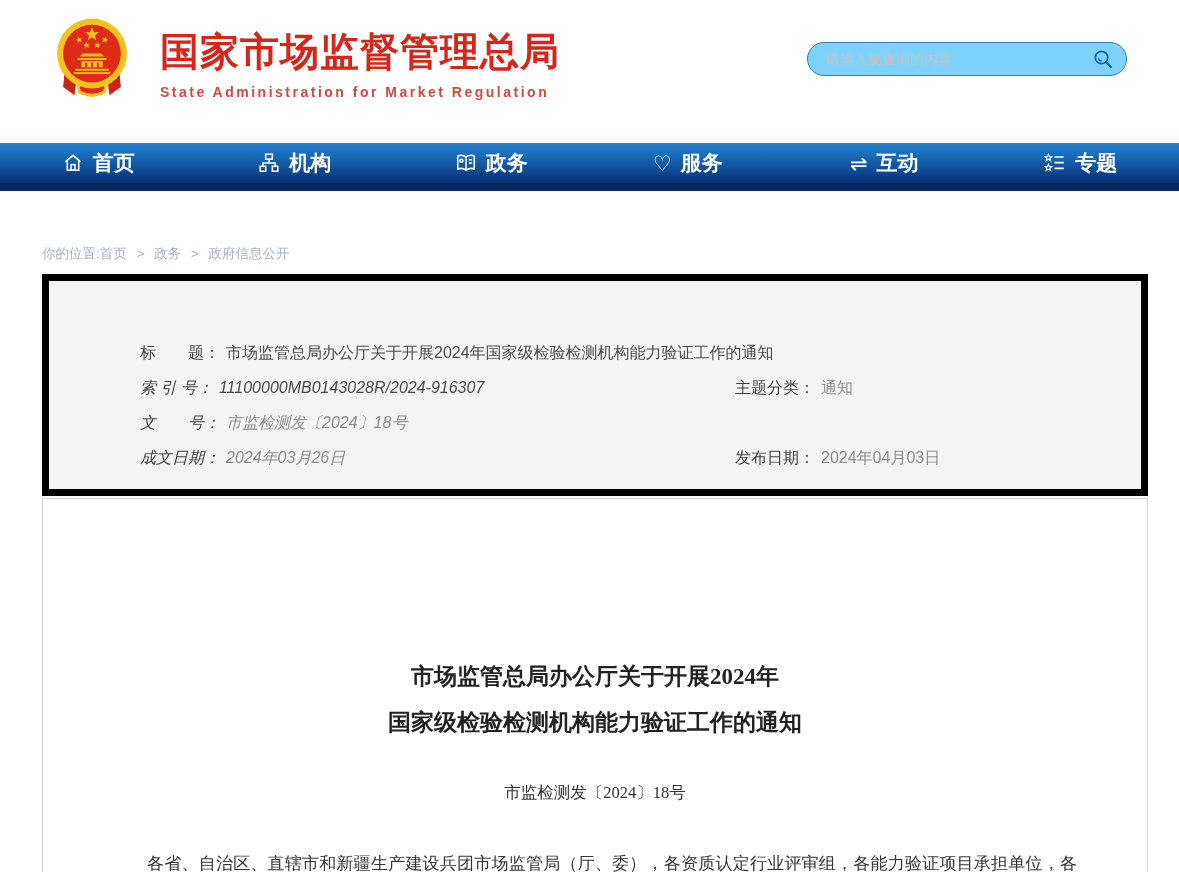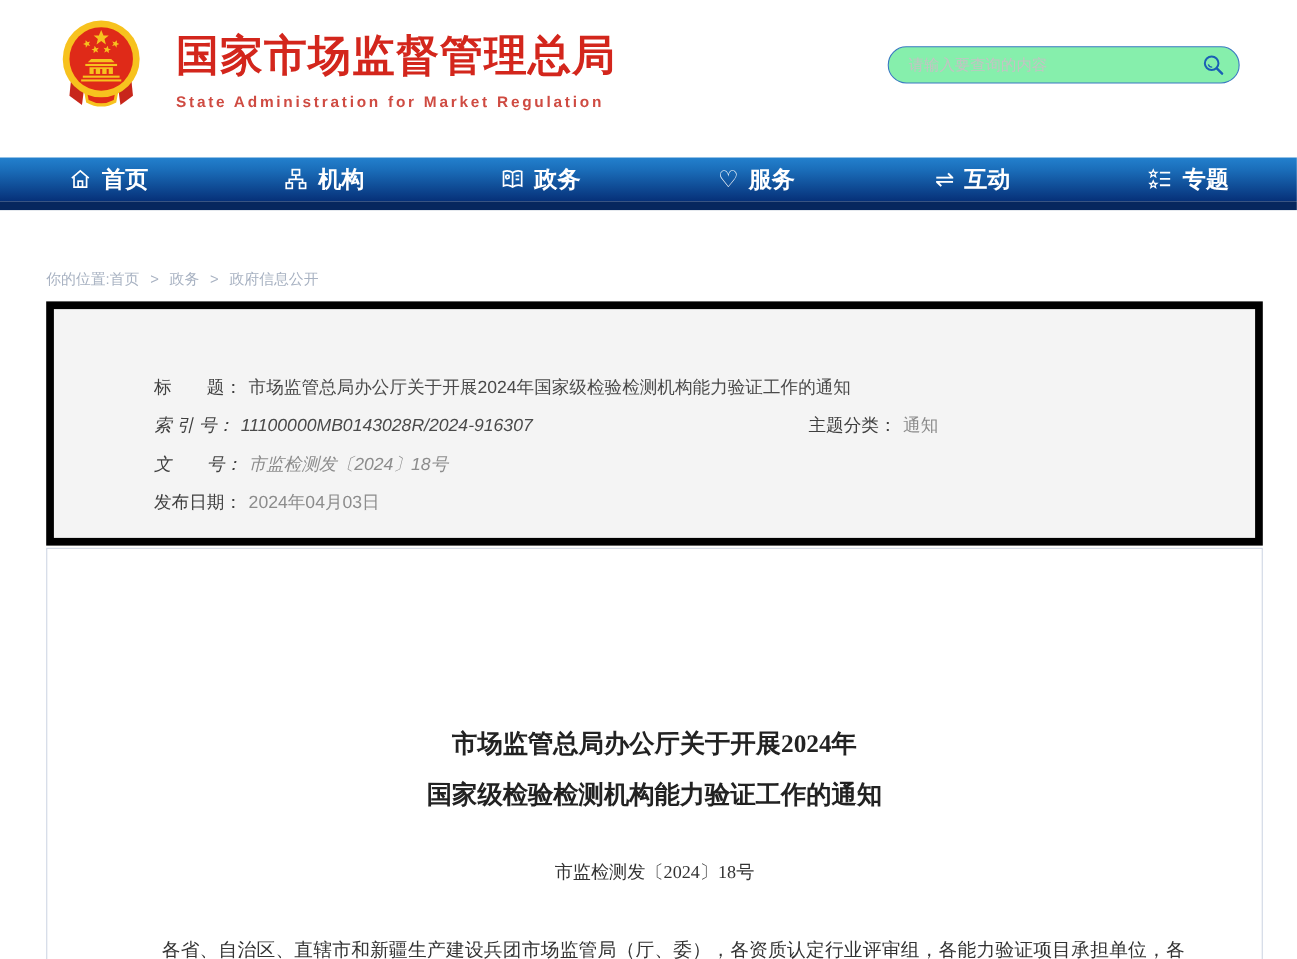--- a/index.html
+++ b/index.html
@@ -6,21 +6,21 @@
   html,body { width:1179px; height:872px; overflow:hidden; background:#fff;
     font-family:"Liberation Sans","DejaVu Sans",sans-serif; }
 
   
   .header { position:relative; height:143px; background:#fff; }
   .logo { position:absolute; left:54px; top:16px; width:76px; height:104px; cursor:pointer; }
   .brand { position:absolute; left:160px; top:28px; }
   .brand-title { font-size:39px; font-weight:800; color:#d3261c; letter-spacing:1px; line-height:48px; }
   .brand-sub { margin-top:8px; font-size:14px; font-weight:bold; color:#cf4b42; letter-spacing:2.5px; }
   .search { position:absolute; right:52px; top:42px; width:320px; height:34px;
-    border:1px solid #3a79c2; border-radius:17px; display:flex; align-items:center; background:#86efac; }
+    border:1px solid #3a79c2; border-radius:17px; display:flex; align-items:center; background:#7dd3fc; }
   .search input { flex:1; border:none; outline:none; background:transparent; padding:0 8px 0 18px;
     font-size:14px; color:#444; }
   .search input::placeholder { color:#c3c3c3; }
   .search-btn { border:none; background:transparent; padding:0 12px 0 0; cursor:pointer; display:flex; align-items:center; }
 
   
   .nav { height:40px; display:flex; align-items:center;
     background:linear-gradient(180deg,#2381ce 0%,#1a6cb8 30%,#063078 100%); }
   .nav-item { flex:1; display:flex; align-items:center; justify-content:center; gap:9px;
     color:#fff; font-size:21px; font-weight:bold; cursor:pointer; height:100%; }
@@ -194,20 +194,24 @@
   </div>
 
   <div class="meta-row">
     <div class="meta-cell left">
       <span class="meta-label">文　　号：</span>
       <span class="meta-value dim">市监检测发〔2024〕18号</span>
     </div>
   </div>
 
   <div class="meta-row">
+    <div class="meta-cell left">
+      <span class="meta-label">成文日期：</span>
+      <span class="meta-value dim">2024年03月26日</span>
+    </div>
     <div class="meta-cell">
       <span class="meta-label">发布日期：</span>
       <span class="meta-value dim">2024年04月03日</span>
     </div>
   </div>
 </div>
 
 <div class="doc-box">
   <div class="doc-title">
     <div>市场监管总局办公厅关于开展2024年</div>

